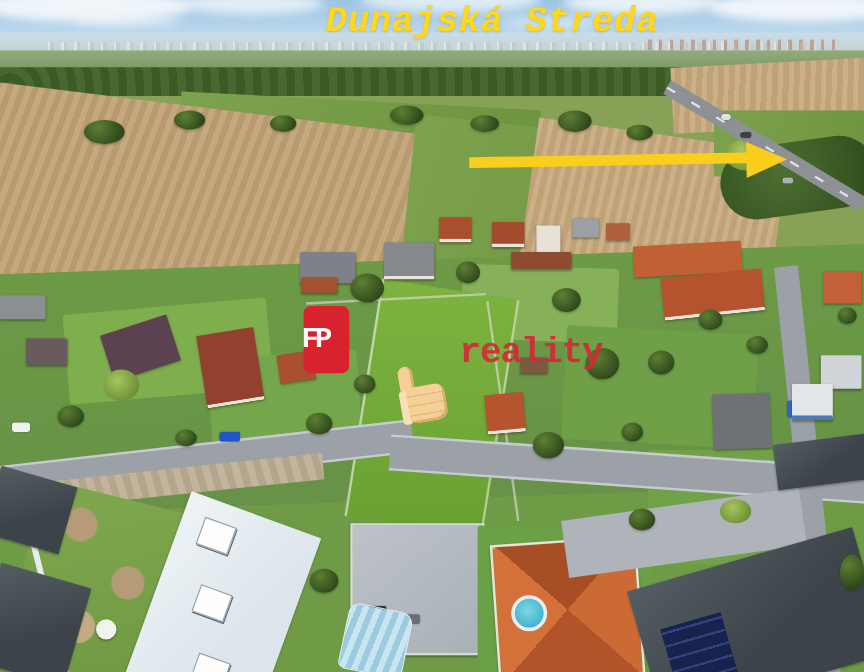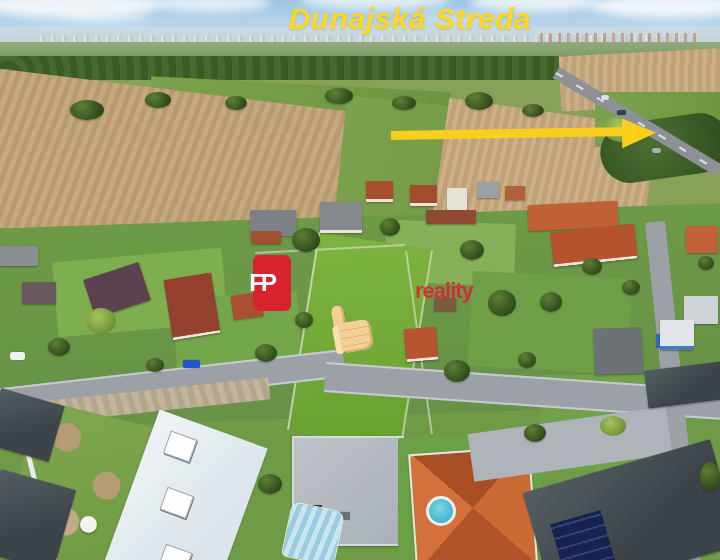--- a/index.html
+++ b/index.html
@@ -1,17 +1,17 @@
 <!DOCTYPE html>
 <html style="--label-yellow: #FFD71C; --arrow-yellow: #F9CE1D; --logo-red: #D8232E; --reality-red: #D52937;"><head>
 <meta charset="utf-8">
 <style>
   html,body{margin:0;padding:0;background:#222;}
   .stage{position:relative;width:720px;height:560px;overflow:hidden;
-         font-family:Liberation Sans, sans-serif;background:#6f9b47;}
+         font-family:Liberation Mono, monospace;background:#6f9b47;}
   .abs{position:absolute;}
   
   .sky{left:0;top:0;width:720px;height:64px;
        background:linear-gradient(180deg,#9cc4e4 0%,#bcd8ec 45%,#d8e8f1 100%);}
   .cloud{position:absolute;background:#f4f8fb;border-radius:50%;filter:blur(4px);opacity:.95;}
   .hazeband{left:0;top:27px;width:720px;height:16px;
             background:linear-gradient(180deg,#ccdde8,#c2d2d2);opacity:.85;}
   .cityband{left:40px;top:35px;width:640px;height:9px;opacity:.55;
             background:repeating-linear-gradient(90deg,#f2f0ea 0 2px,rgba(180,160,150,.35) 2px 5px,transparent 5px 11px);}
   .townred{left:540px;top:33px;width:160px;height:9px;opacity:.5;
@@ -74,22 +74,22 @@
   .arrow-shaft{left:391px;top:129px;width:240px;height:9px;
                background:var(--arrow-yellow,#f9ce1d);transform:rotate(-1deg);}
   .arrow-head{left:622px;top:118px;width:0;height:0;transform:rotate(-1deg);
               border-left:34px solid var(--arrow-yellow,#f9ce1d);
               border-top:15px solid transparent;border-bottom:15px solid transparent;}
   .fp-logo{left:253px;top:255px;width:38px;height:56px;border-radius:6px;
            background:var(--logo-red,#d8232e);display:flex;align-items:center;justify-content:flex-end;
            color:#fff;font-weight:bold;font-size:24px;letter-spacing:-3px;padding-right:17px;box-sizing:border-box;}
   .wm-brand{left:294px;top:250px;width:220px;font-size:30px;font-weight:600;letter-spacing:-1px;
             color:rgba(255,255,255,.55);}
-  .wm-sub{left:383px;top:278px;width:110px;font-size:22px;font-weight:bold;letter-spacing:-1px;
-          color:var(--reality-red,#d52937);opacity:.92;margin-left:32px;}
+  .wm-sub{left:383px;top:278px;width:110px;font-size:30px;font-weight:bold;letter-spacing:-1px;
+          color:var(--reality-red,#d52937);opacity:.92;}
   
   .thumb{left:331px;top:303px;width:48px;height:56px;transform:rotate(-10deg);}
   .thumb .digit{position:absolute;left:4px;top:0;width:12px;height:26px;border-radius:6px;
                 background:#f4d096;box-shadow:inset -2px -1px 0 #d8ab6e;}
   .thumb .fist{position:absolute;left:8px;top:18px;width:32px;height:30px;border-radius:4px 8px 8px 6px;
                background:repeating-linear-gradient(180deg,#f4d096 0 7px,#e2b87f 7px 8px);
                box-shadow:inset -2px -2px 0 #d8ab6e;}
   .thumb .cuff{position:absolute;left:2px;top:20px;width:8px;height:28px;border-radius:3px;
                background:#f8e0b4;}
 </style>

